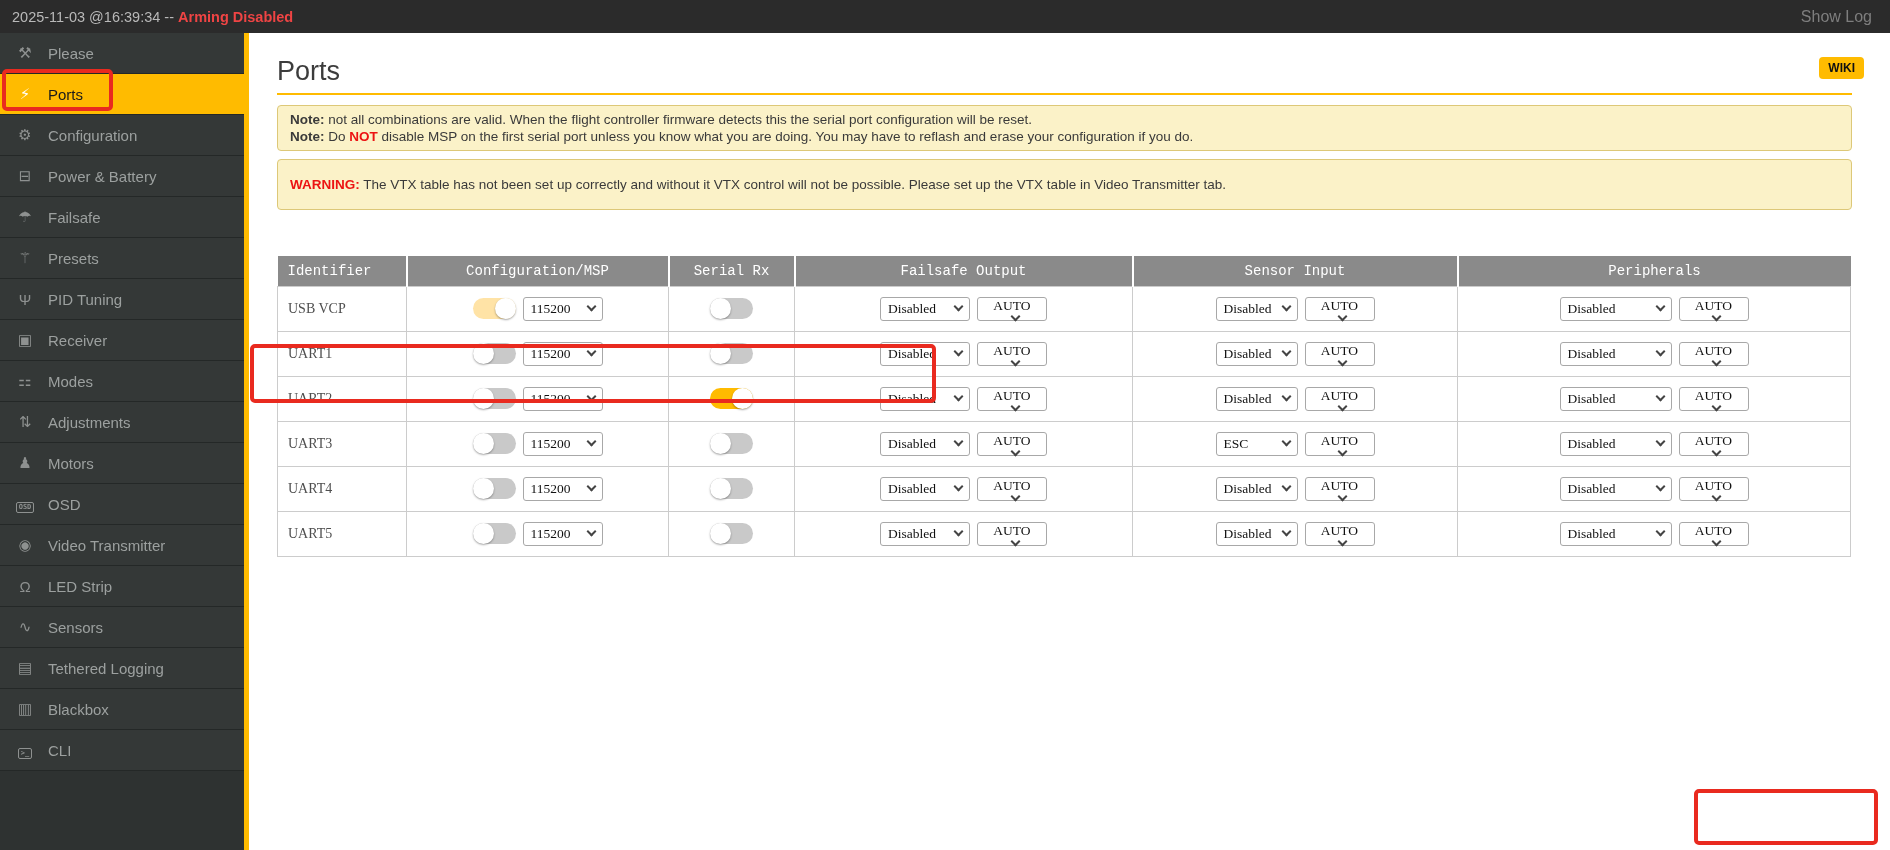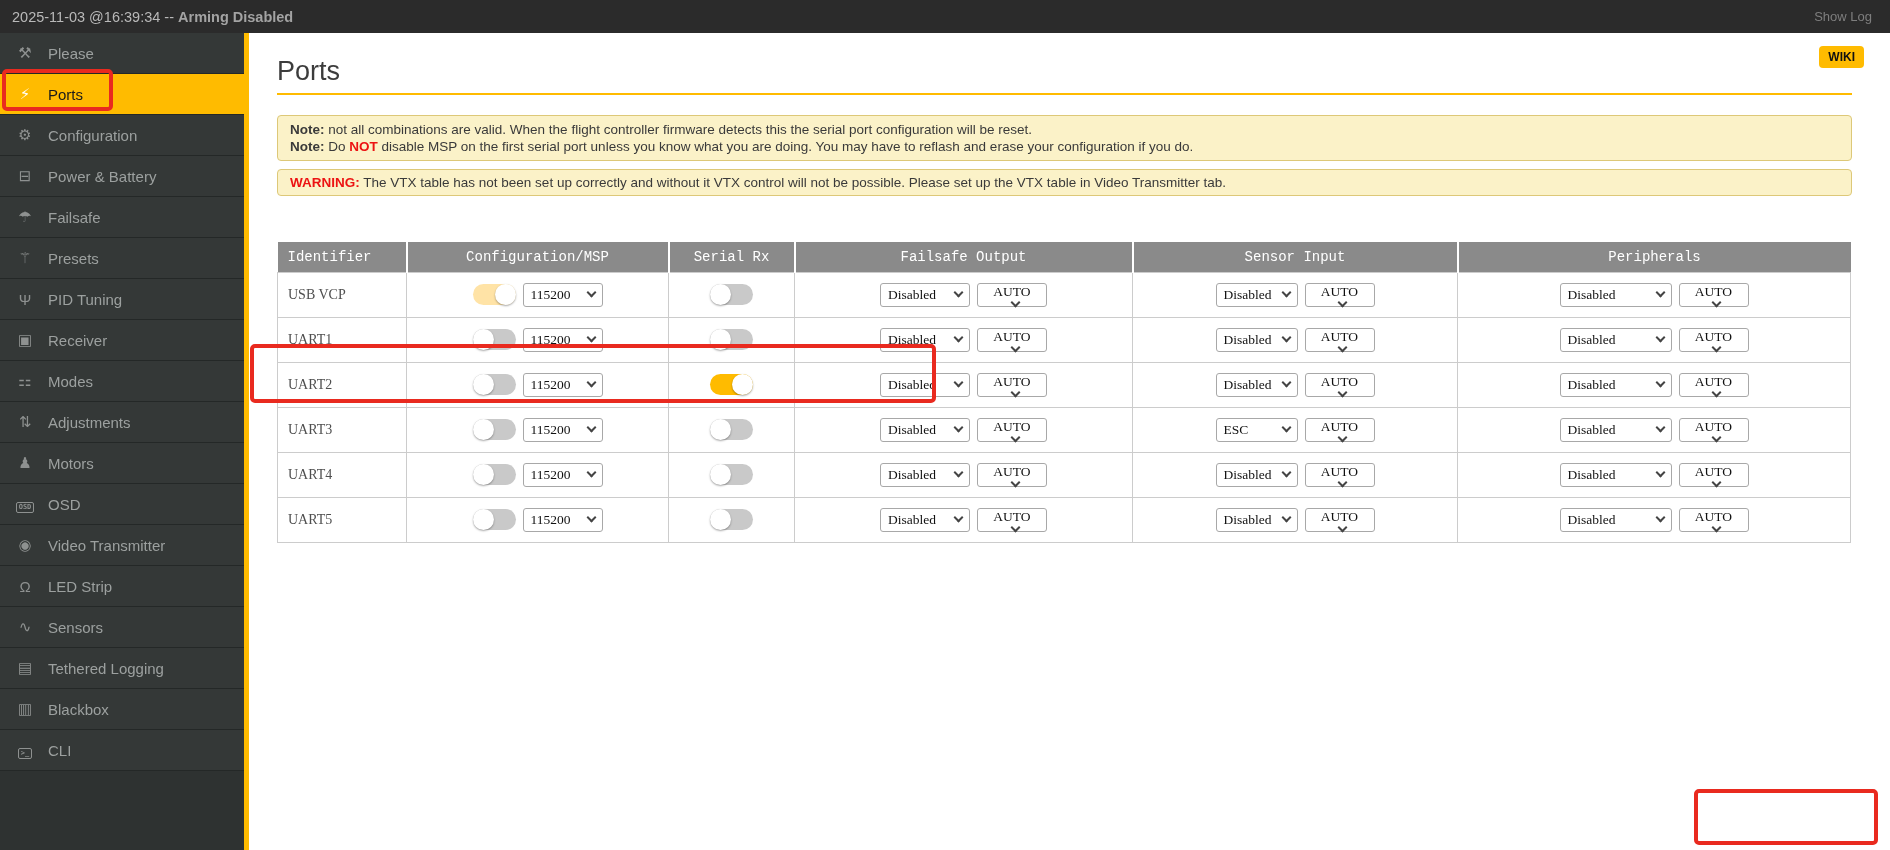--- a/index.html
+++ b/index.html
@@ -3,51 +3,51 @@
 <meta charset="utf-8">
 <style>
   * { box-sizing: border-box; margin: 0; padding: 0; }
   html,body { width:1890px; height:850px; overflow:hidden; }
   body { font-family:"Liberation Sans","DejaVu Sans",sans-serif; background:#fff; position:relative; }
 
   
   .topbar { height:33px; background:#2b2b2b; display:flex; align-items:center;
             justify-content:space-between; padding:0 18px 0 12px; }
   .topbar .status { font-size:14.5px; color:#b9b9b9; }
-  .topbar .status b { color:#a3a3a3; font-weight:bold; }
-  .topbar .showlog { font-size:13px; color:#7e7e7e; cursor:pointer; }
+  .topbar .status b { color:#ef4444; font-weight:bold; }
+  .topbar .showlog { font-size:16px; color:#7e7e7e; cursor:pointer; }
 
   
   .main { display:flex; height:817px; }
   .sidebar { width:244px; background:#2e3231; flex:none; }
   .stripe { width:5px; background:#ffbb00; flex:none; }
   .content { flex:1; background:#fff; display:flex; flex-direction:column; min-width:0; }
 
   
   .nav-item { height:41px; display:flex; align-items:center; gap:13px; padding-left:15px;
               background:#343837; border-bottom:1px solid #242827; color:#9ca09f;
               font-size:15px; cursor:pointer; }
   .nav-item .icon { width:20px; text-align:center; font-size:15px; color:#8e9190; flex:none; }
   .nav-item.active { background:#ffbb00; color:#1a1a1a; }
   .nav-item.active .icon { color:#ffffff; }
   .mini-box { display:inline-block; font-size:7px; font-weight:bold; border:1px solid currentColor;
               border-radius:2px; padding:1px 2px; line-height:1; font-family:"DejaVu Sans Mono",monospace; }
 
   
   .content-scroll { flex:1; padding:0 38px 0 28px; position:relative; }
   h1.page-title { margin-top:22px; font-size:27px; font-weight:300; color:#3c3c3c; line-height:32px; }
-  .wiki-btn { position:absolute; top:13px; right:26px; background:#ffbb00; color:#111;
+  .wiki-btn { position:absolute; top:24px; right:26px; background:#ffbb00; color:#111;
               font-size:12px; font-weight:bold; padding:4px 9px; border-radius:4px; cursor:pointer; }
   .rule { height:2px; background:#ffbb00; margin-top:6px; }
 
   
   .box { background:#fbf2c8; border:1px solid #ddc878; border-radius:4px; padding:5px 12px;
          font-size:13.5px; color:#3a3a3a; line-height:17px; }
-  .box.note { margin-top:20px; }
-  .box.warn { margin-top:8px; padding:4px 12px; margin-bottom:46px; }
+  .box.note { margin-top:10px; }
+  .box.warn { margin-top:8px; padding:16px 12px; margin-bottom:46px; }
   .seg-b { font-weight:bold; }
   .seg-r { color:#ec1313; }
 
   
   table.ports { border-collapse:collapse; table-layout:fixed; width:1573px; }
   table.ports th { background:#8a8a8a; color:#fff; font-weight:normal; font-size:14px;
                    height:30px; border-left:2px solid #fff;font-family:Liberation Mono, monospace; }
   table.ports th:first-child { border-left:none; text-align:left; padding-left:10px; }
   table.ports td { height:45px; border:1px solid #cccccc; font-size:14px; color:#4f4f4f;
                    background:#fff;font-family:Liberation Serif, serif; }

